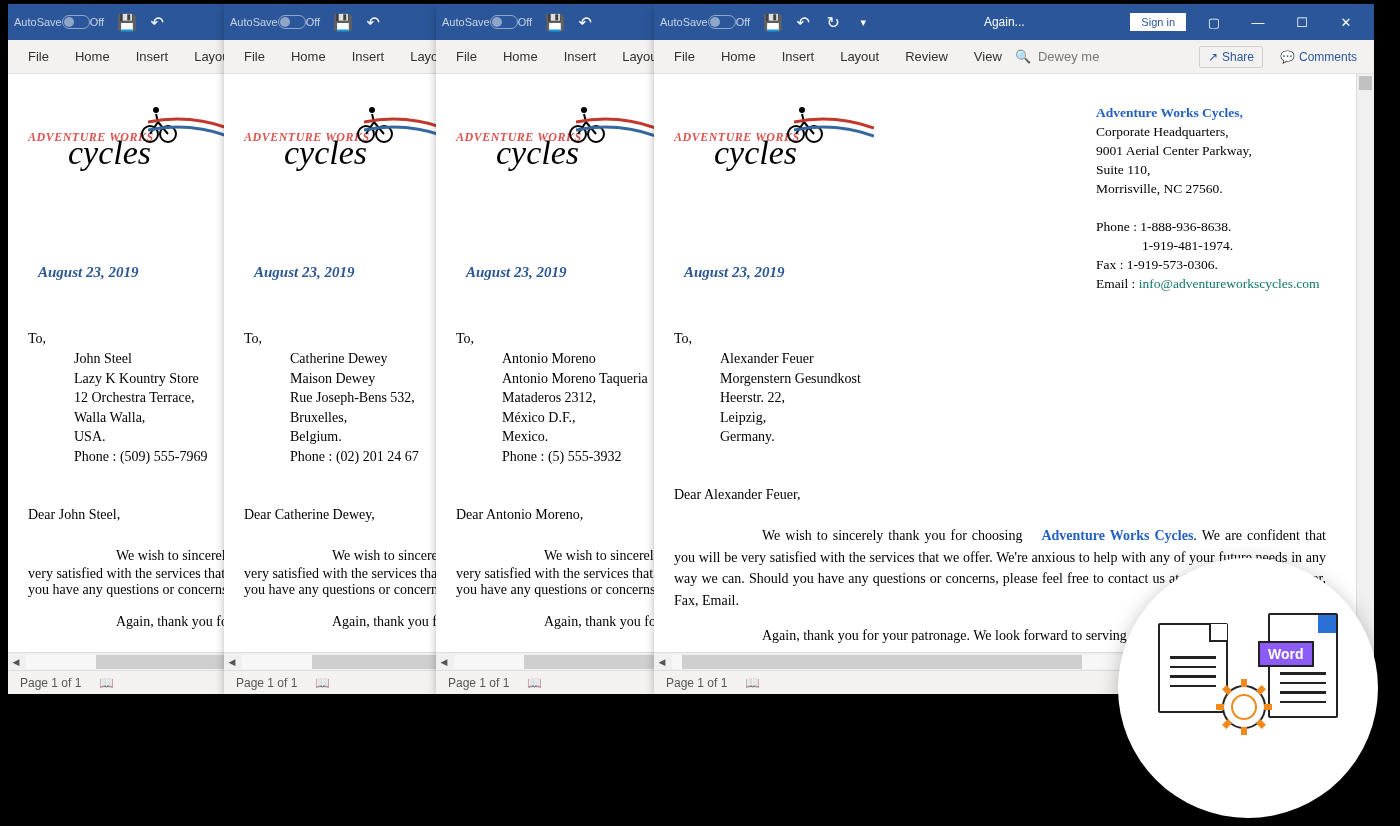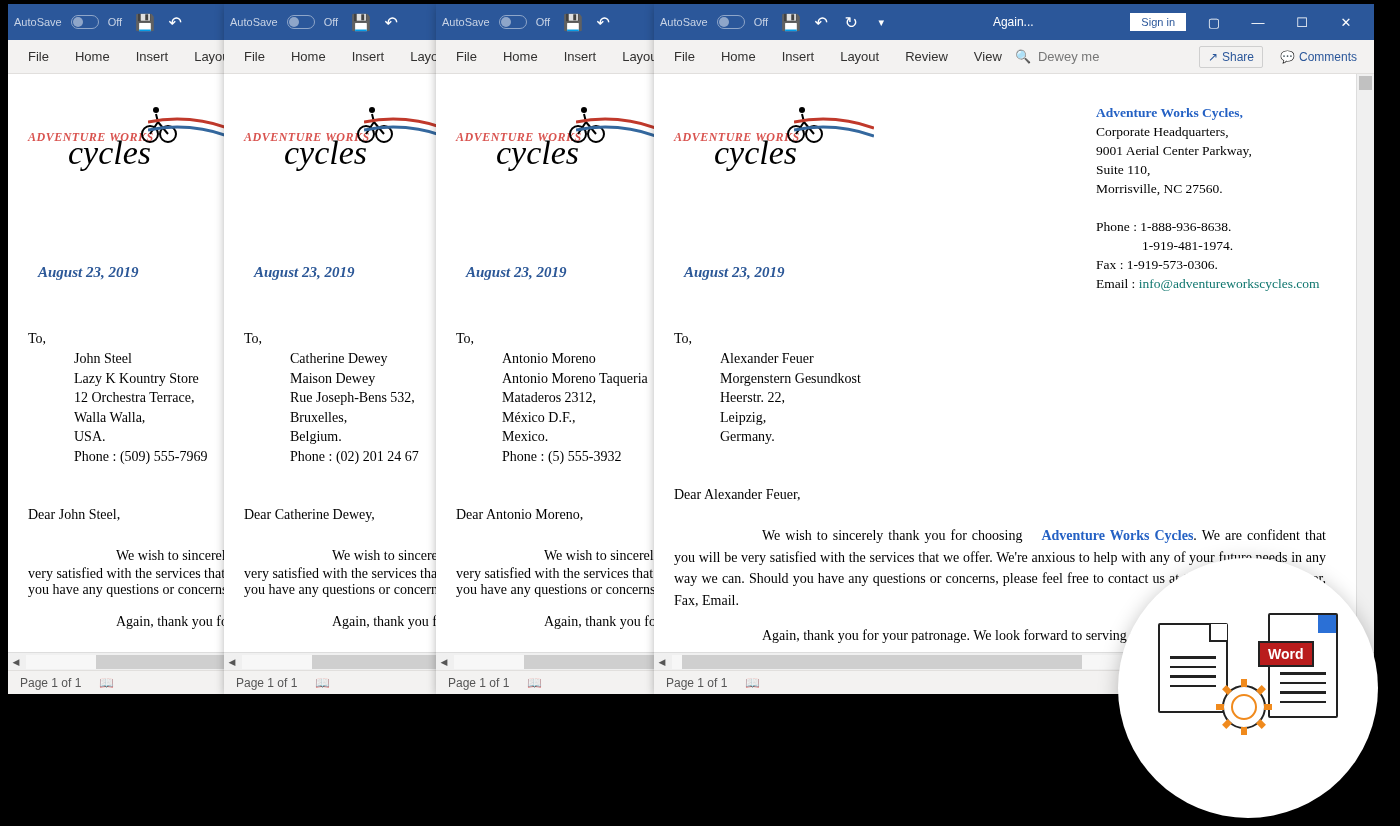--- a/index.html
+++ b/index.html
@@ -1,19 +1,19 @@
 <!DOCTYPE html>
 <html><head>
 <meta charset="utf-8">
 <style>
   * { box-sizing: border-box; margin: 0; padding: 0; }
   body { font-family: "Segoe UI", Arial, sans-serif; background: #000; width: 1400px; height: 826px; overflow: hidden; position: relative; }
   .window { position: absolute; background: #fff; box-shadow: 2px 2px 10px rgba(0,0,0,0.4); display: flex; flex-direction: column; }
   .titlebar { background: #2b579a; height: 36px; display: flex; align-items: center; color: #fff; font-size: 12px; padding: 0 6px; }
-  .autosave { display: flex; align-items: center; gap: 9px; color: #c8d3e5; font-size: 11px; margin-right: 8px;}
+  .autosave { display: flex; align-items: center; gap: 0; color: #c8d3e5; font-size: 11px; margin-right: 8px;}
   .autosave-toggle { width: 28px; height: 14px; border: 1px solid #8fa6c9; border-radius: 8px; position: relative; }
   .autosave-toggle::after { content:""; position:absolute; left:1px; top:1px; width:10px; height:10px; background:#8fa6c9; border-radius:50%; }
   .tbicon { width: 30px; height: 30px; display:flex; align-items:center; justify-content:center; font-size:16px; color:#fff; }
   .title-center { flex:1; text-align:center; color:#fff; font-size:12px; }
   .signin { background:#fff; color:#2b579a; font-size:11px; padding:2px 10px; border:1px solid #fff; margin-right:6px;}
   .wbtn { width:44px; height:30px; display:flex; align-items:center; justify-content:center; color:#fff; font-size:13px;}
   .ribbon { height:34px; background:#f3f2f1; border-bottom:1px solid #e1dfdd; display:flex; align-items:center; padding:0 8px; gap:2px; font-size:13px; color:#323130;}
   .rtab { padding:6px 12px; }
   .ribbon-spacer { flex:1; }
   .tellme { display:flex; align-items:center; gap:6px; color:#777; }
@@ -51,21 +51,21 @@
   
   .illus { position:absolute; right:22px; bottom:8px; width:260px; height:260px; background:#fff; border-radius:50%; box-shadow:0 4px 20px rgba(0,0,0,0.25); display:flex; align-items:center; justify-content:center;}
   .doc-stack { position:relative; width:180px; height:150px;}
   .doc { position:absolute; border:2.5px solid #222; background:#fff; border-radius:2px; }
   .doc.back { left:0; top:10px; width:70px; height:90px; }
   .doc.back::before { content:""; position:absolute; top:-1px; right:-1px; width:16px; height:16px; border-left:2.5px solid #222; border-bottom:2.5px solid #222; background:#fff;}
   .doc.mid { left:110px; top:0; width:70px; height:105px; }
   .doc.mid::before { content:""; position:absolute; top:0; right:0; width:18px; height:18px; background:#2b70d6;}
   .doc-lines { position:absolute; left:10px; right:10px;}
   .doc-lines span { display:block; height:2.5px; background:#222; margin:7px 0; }
-  .word-tag { position:absolute; left:100px; top:28px; background:#b91c1c; color:#fff; font-size:14px; font-weight:bold; padding:3px 8px; border:2.5px solid #222; }
+  .word-tag { position:absolute; left:100px; top:28px; background:#8b5cf6; color:#fff; font-size:14px; font-weight:bold; padding:3px 8px; border:2.5px solid #222; }
   .gear { position:absolute; left:64px; top:72px; width:44px; height:44px; background:#fff; border:2.5px solid #222; border-radius:50%; display:flex; align-items:center; justify-content:center;}
   .gear-inner { width:26px; height:26px; border:2.5px solid #f08a1d; border-radius:50%; position:relative;}
   .gear-inner::before, .gear-inner::after { content:""; position:absolute; background:#f08a1d;}
   .gear-teeth { position:absolute; width:44px; height:44px; }
   .gear-teeth span { position:absolute; width:6px; height:8px; background:#f08a1d; left:19px; top:-6px; transform-origin:3px 28px;}
 </style>
 </head>
 <body>
 
 <div class="window" style="left:8px; top:4px; width:485px; height:690px;">

